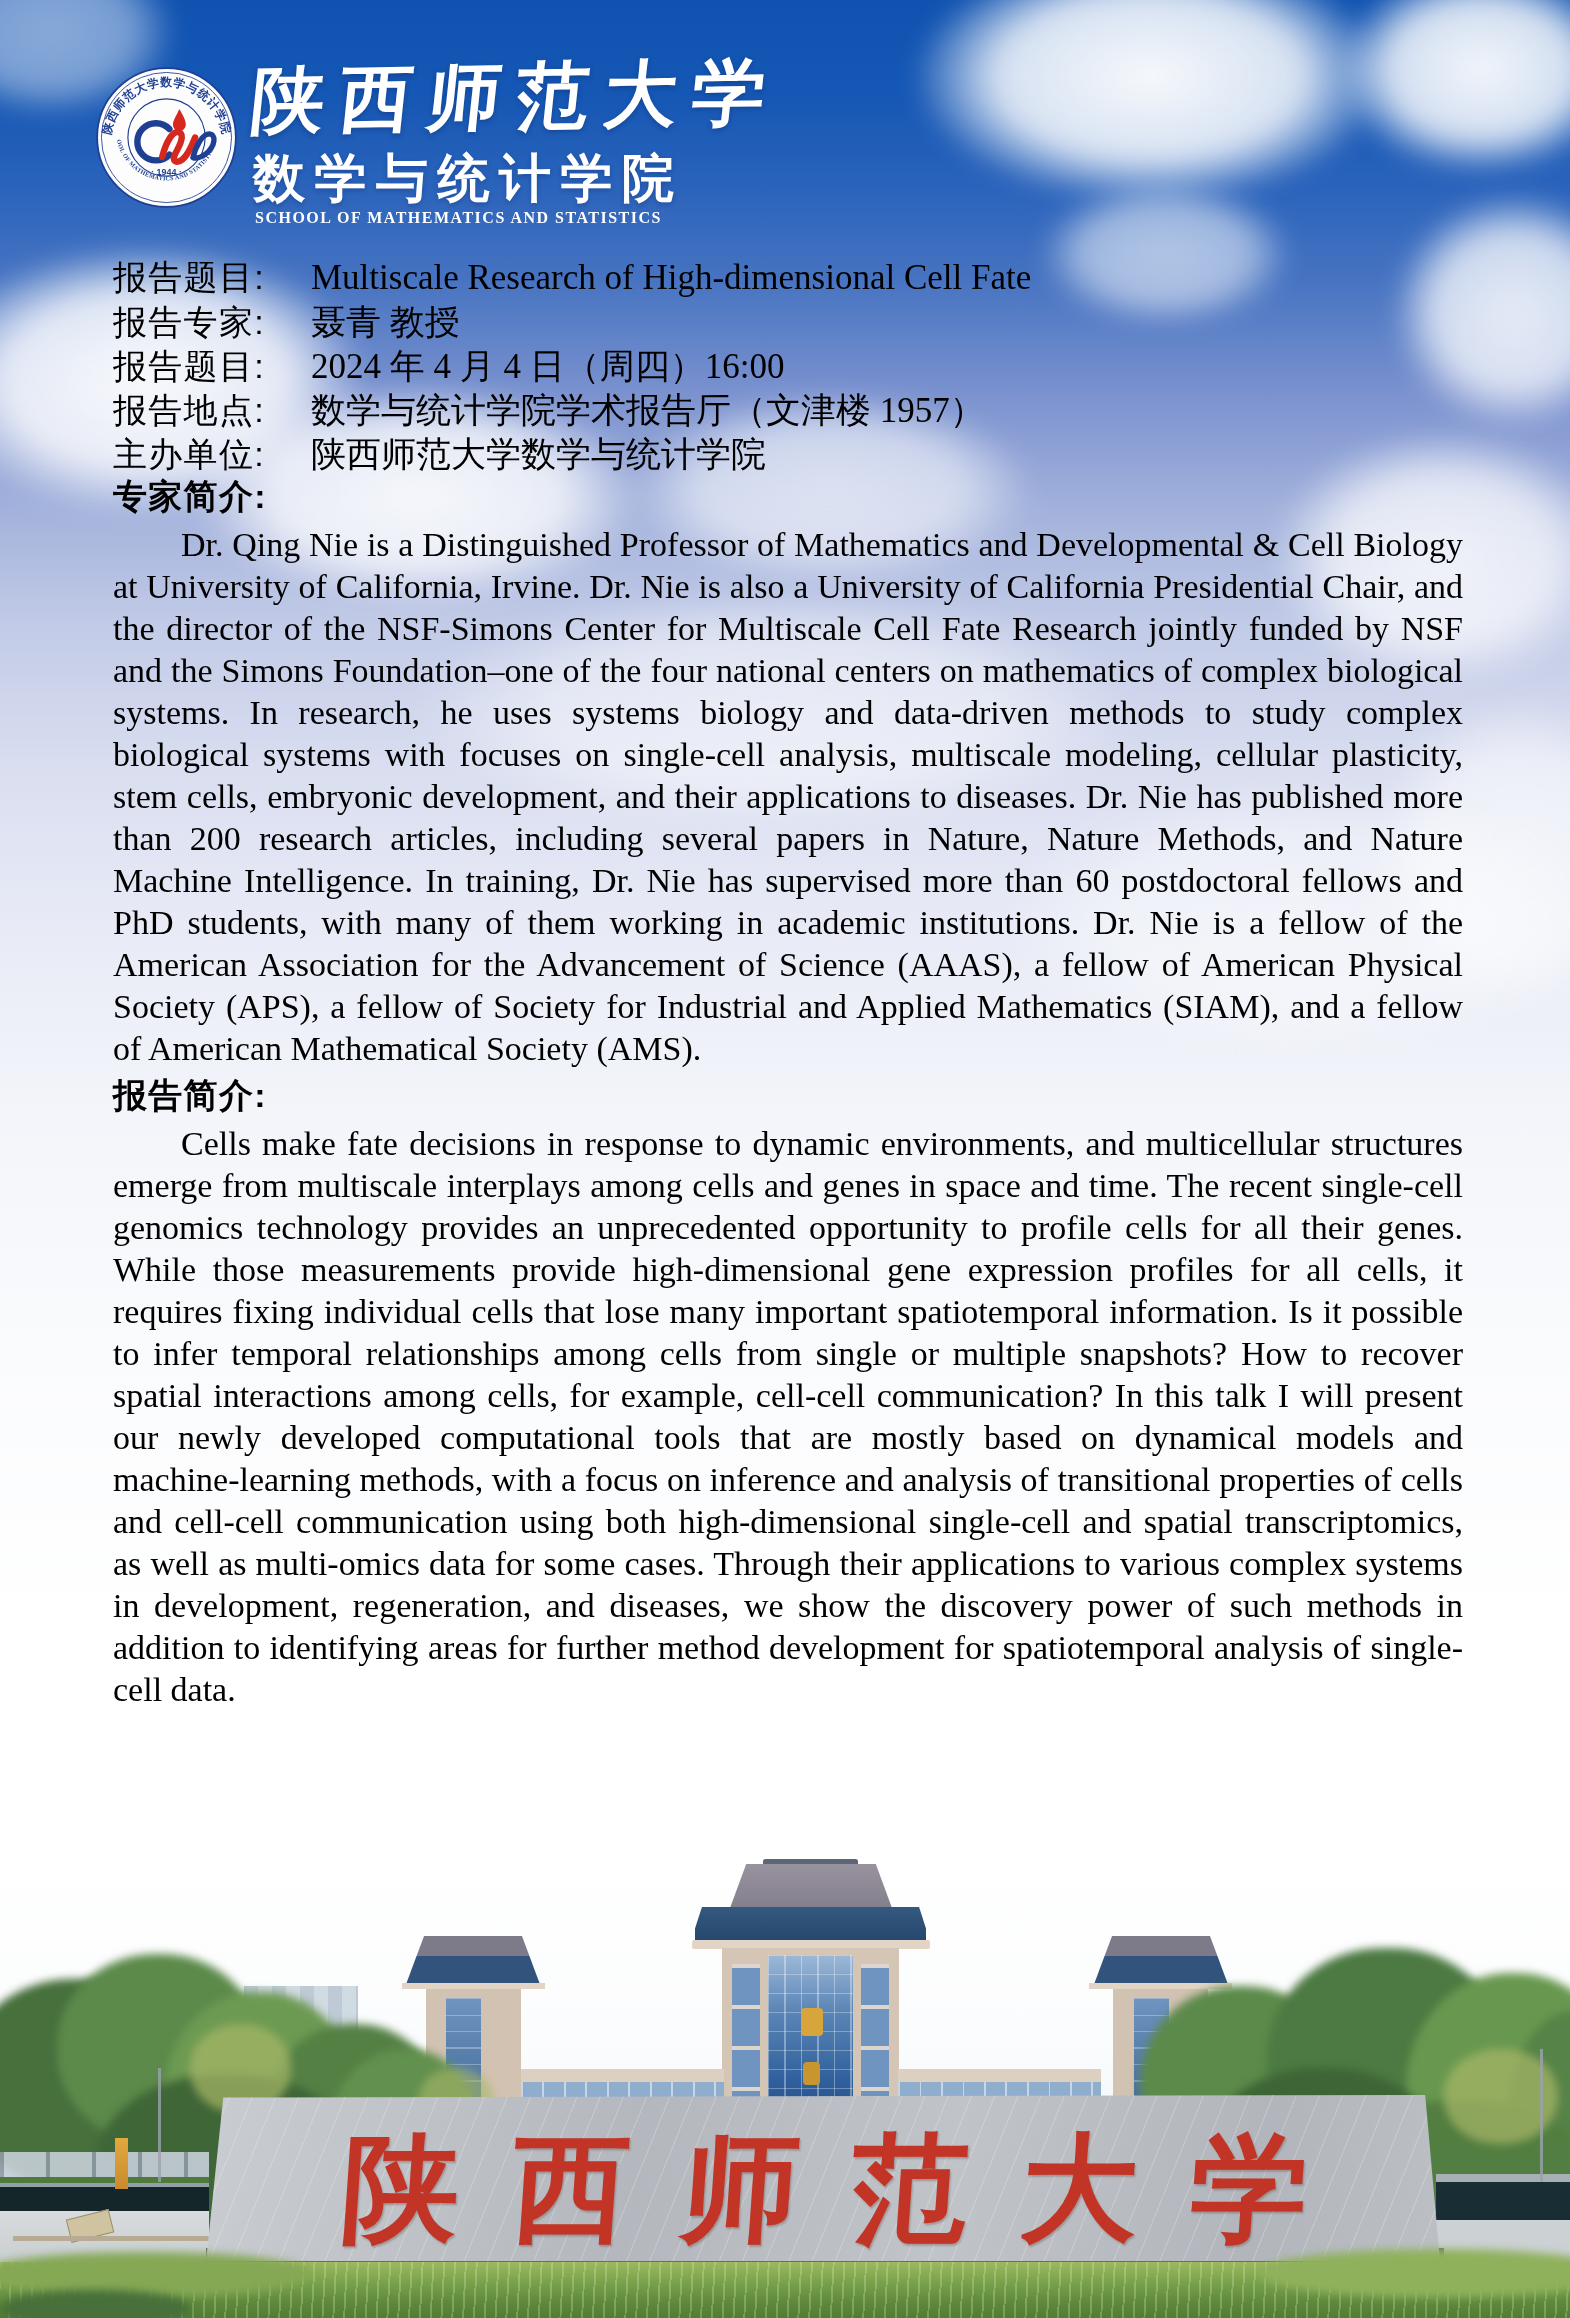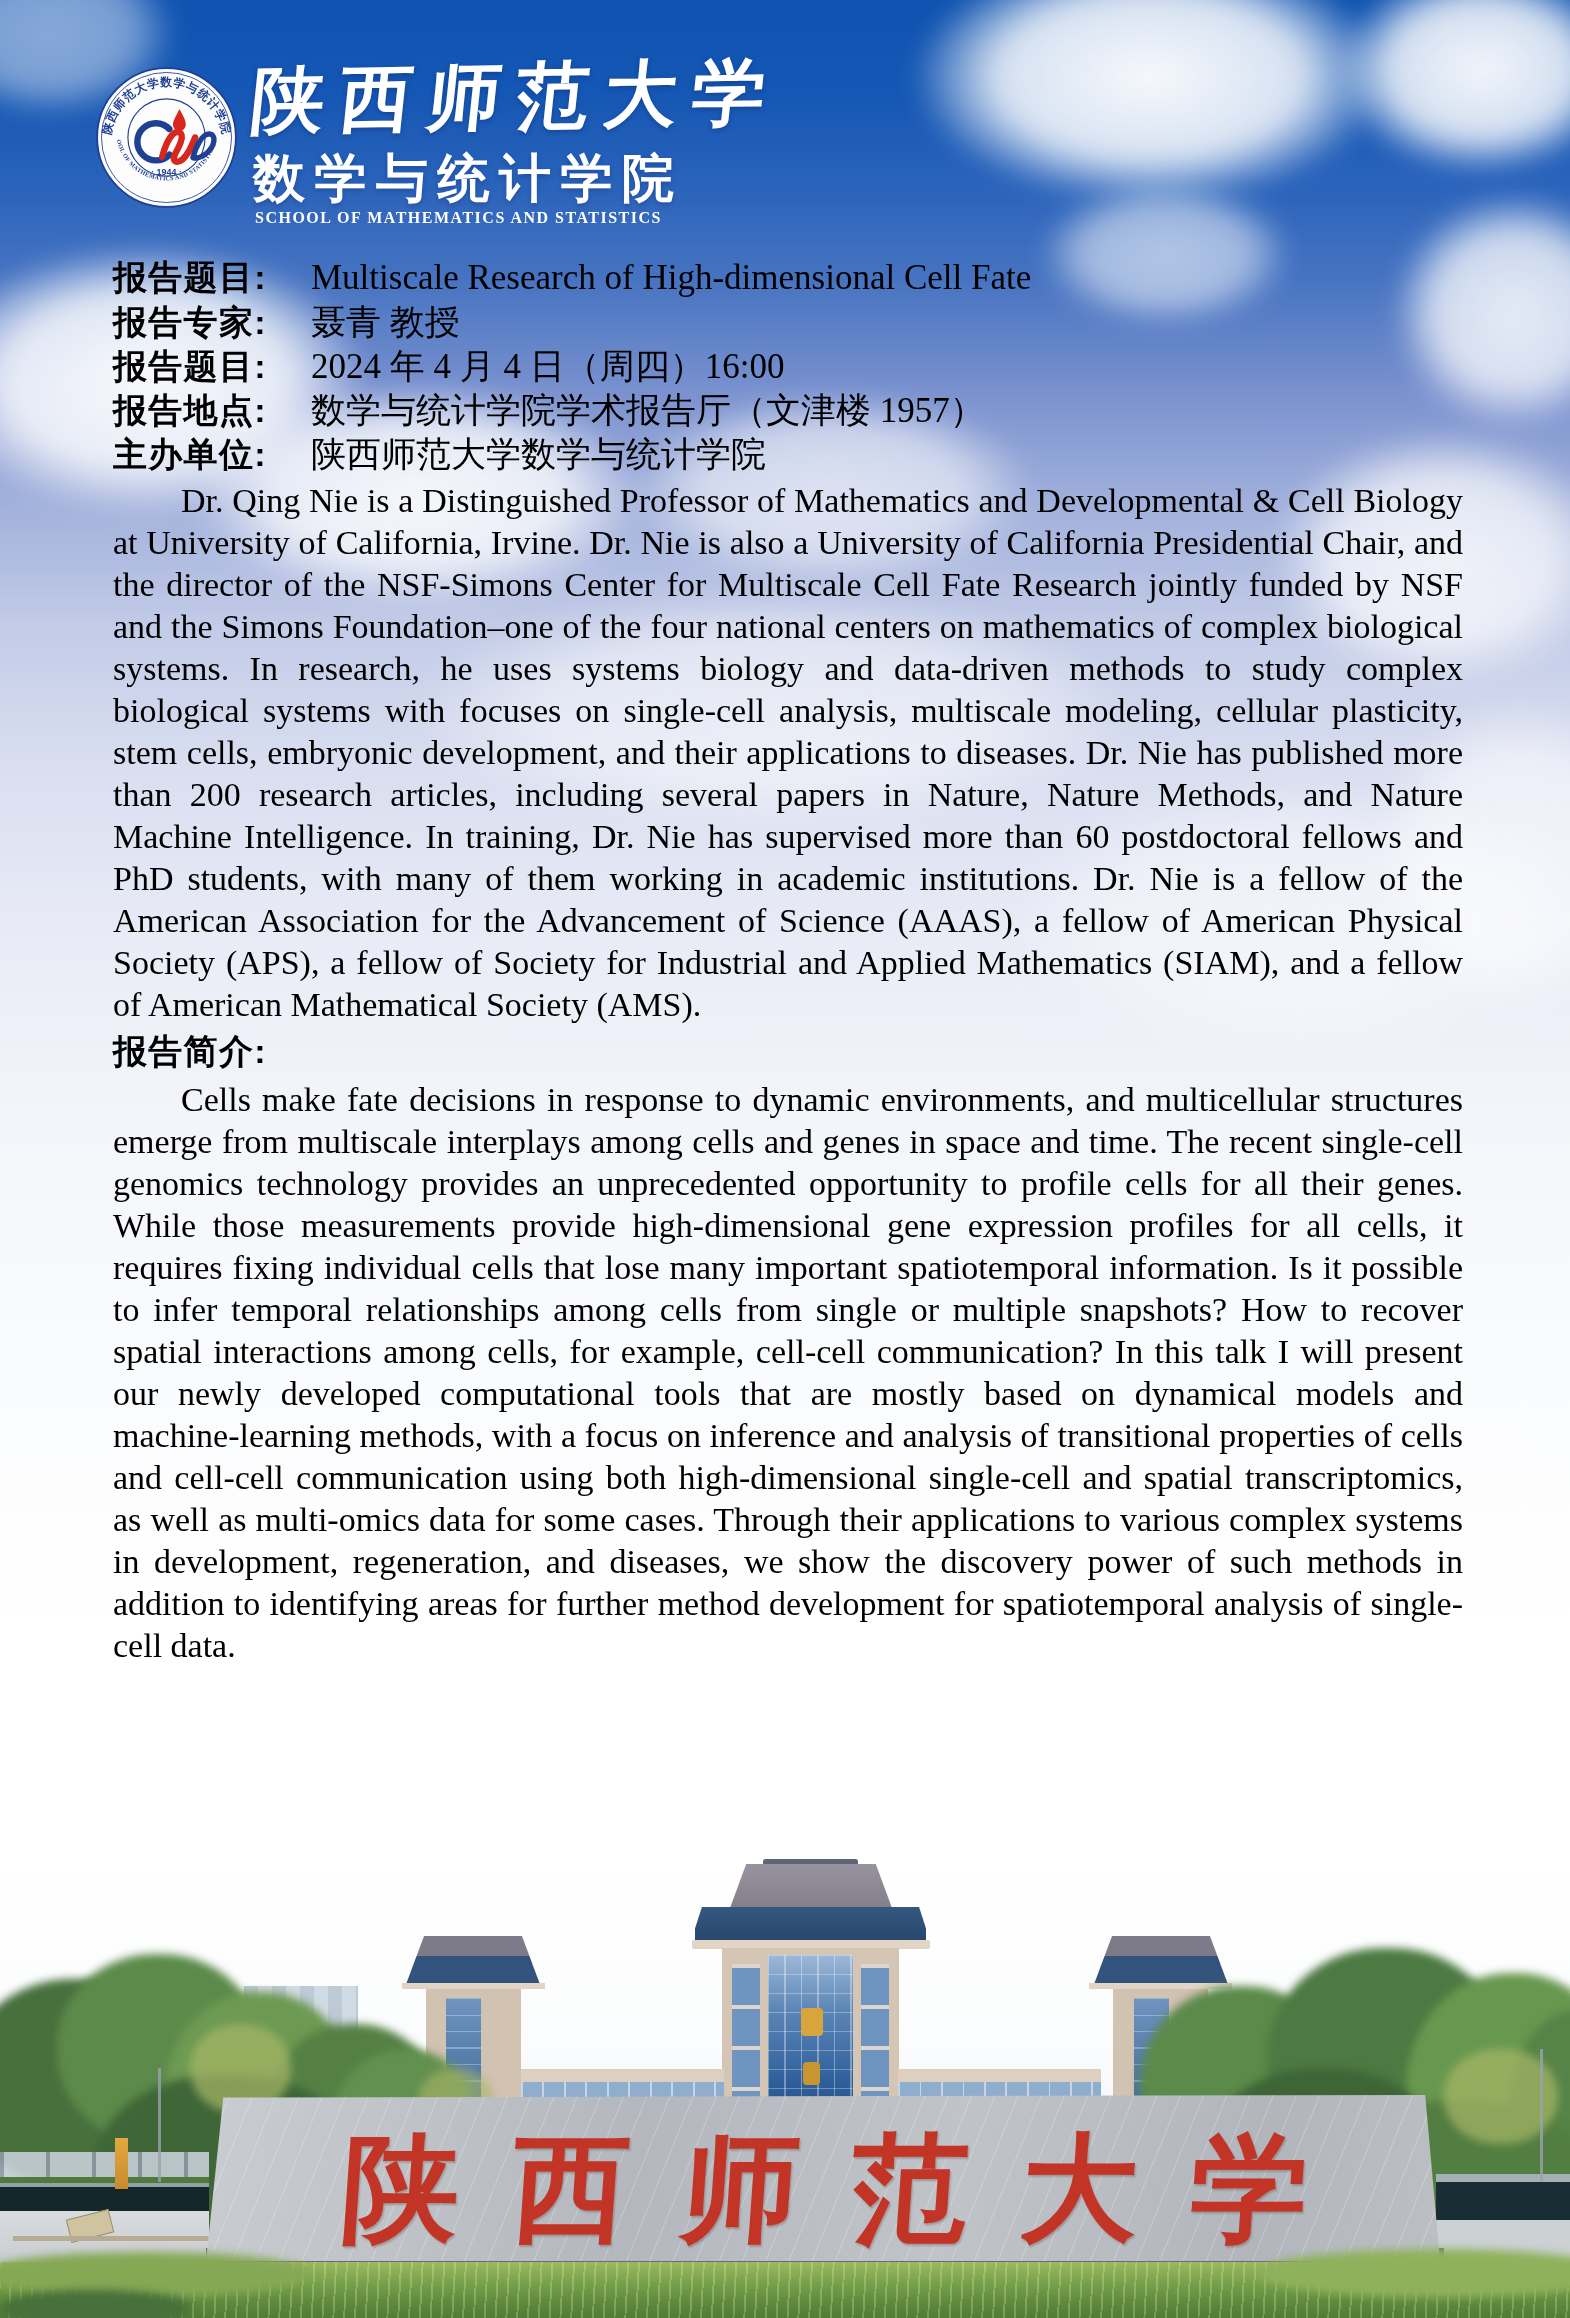--- a/index.html
+++ b/index.html
@@ -33,21 +33,21 @@
   }
   .school-en{
     position:absolute; left:255px; top:209px; width:570px;
     font-size:16px; font-weight:700; color:#fff; letter-spacing:1.5px;
     font-family:"Liberation Serif",serif;
   }
   
   .content{position:absolute; left:113px; top:255px; width:1350px;}
   .info-row{display:flex; align-items:baseline; height:44px;}
   .cn-label{
-    font-family:"Liberation Sans",sans-serif; font-weight:700;
+    font-family:"Liberation Sans",sans-serif; font-weight:400;
     font-size:34px; letter-spacing:1.3px; color:#000; flex:none; width:198px;
   }
   .section-label{
     font-family:"Liberation Sans",sans-serif; font-weight:700;
     font-size:34px; letter-spacing:1.3px; color:#000; height:44px; display:flex; align-items:center;
   }
   .info-value{font-family:"Liberation Serif",serif; font-size:35px; white-space:nowrap;}
   .para{
     margin:5px 0 0 0; font-size:34px; line-height:42px;
     font-family:"Liberation Serif",serif; text-align:justify; text-indent:68px;
@@ -129,20 +129,21 @@
     </div>
     <div class="info-row">
       <span class="cn-label">报告地点:</span>
       <span class="info-value">数学与统计学院学术报告厅（文津楼 1957）</span>
     </div>
     <div class="info-row">
       <span class="cn-label">主办单位:</span>
       <span class="info-value">陕西师范大学数学与统计学院</span>
     </div>
 
+    <div class="section-label">专家简介:</div>
     <p class="para">Dr. Qing Nie is a Distinguished Professor of Mathematics and Developmental &amp; Cell Biology at University of California, Irvine. Dr. Nie is also a University of California Presidential Chair, and the director of the NSF-Simons Center for Multiscale Cell Fate Research jointly funded by NSF and the Simons Foundation–one of the four national centers on mathematics of complex biological systems. In research, he uses systems biology and data-driven methods to study complex biological systems with focuses on single-cell analysis, multiscale modeling, cellular plasticity, stem cells, embryonic development, and their applications to diseases. Dr. Nie has published more than 200 research articles, including several papers in Nature, Nature Methods, and Nature Machine Intelligence. In training, Dr. Nie has supervised more than 60 postdoctoral fellows and PhD students, with many of them working in academic institutions. Dr. Nie is a fellow of the American Association for the Advancement of Science (AAAS), a fellow of American Physical Society (APS), a fellow of Society for Industrial and Applied Mathematics (SIAM), and a fellow of American Mathematical Society (AMS).</p>
 
     <div class="section-label" style="margin-top:3.8px;text-align:center;">报告简介:</div>
     <p class="para">Cells make fate decisions in response to dynamic environments, and multicellular structures emerge from multiscale interplays among cells and genes in space and time. The recent single-cell genomics technology provides an unprecedented opportunity to profile cells for all their genes. While those measurements provide high-dimensional gene expression profiles for all cells, it requires fixing individual cells that lose many important spatiotemporal information. Is it possible to infer temporal relationships among cells from single or multiple snapshots? How to recover spatial interactions among cells, for example, cell-cell communication? In this talk I will present our newly developed computational tools that are mostly based on dynamical models and machine-learning methods, with a focus on inference and analysis of transitional properties of cells and cell-cell communication using both high-dimensional single-cell and spatial transcriptomics, as well as multi-omics data for some cases. Through their applications to various complex systems in development, regeneration, and diseases, we show the discovery power of such methods in addition to identifying areas for further method development for spatiotemporal analysis of single-cell data.</p>
   </main>
 
   <div class="photo">
     <div class="abs" style="left:0;top:0;width:1571px;height:460px;background:linear-gradient(180deg,#ffffff 0%,#fbfcfd 40%,#eef3f8 70%,#e4ebf2 100%);"></div>
 
     <div class="abs" style="left:244px;top:127px;width:114px;height:89px;opacity:.75;background:repeating-linear-gradient(90deg,#a9b9c8 0 14px,#c2cfda 14px 28px);"></div>

